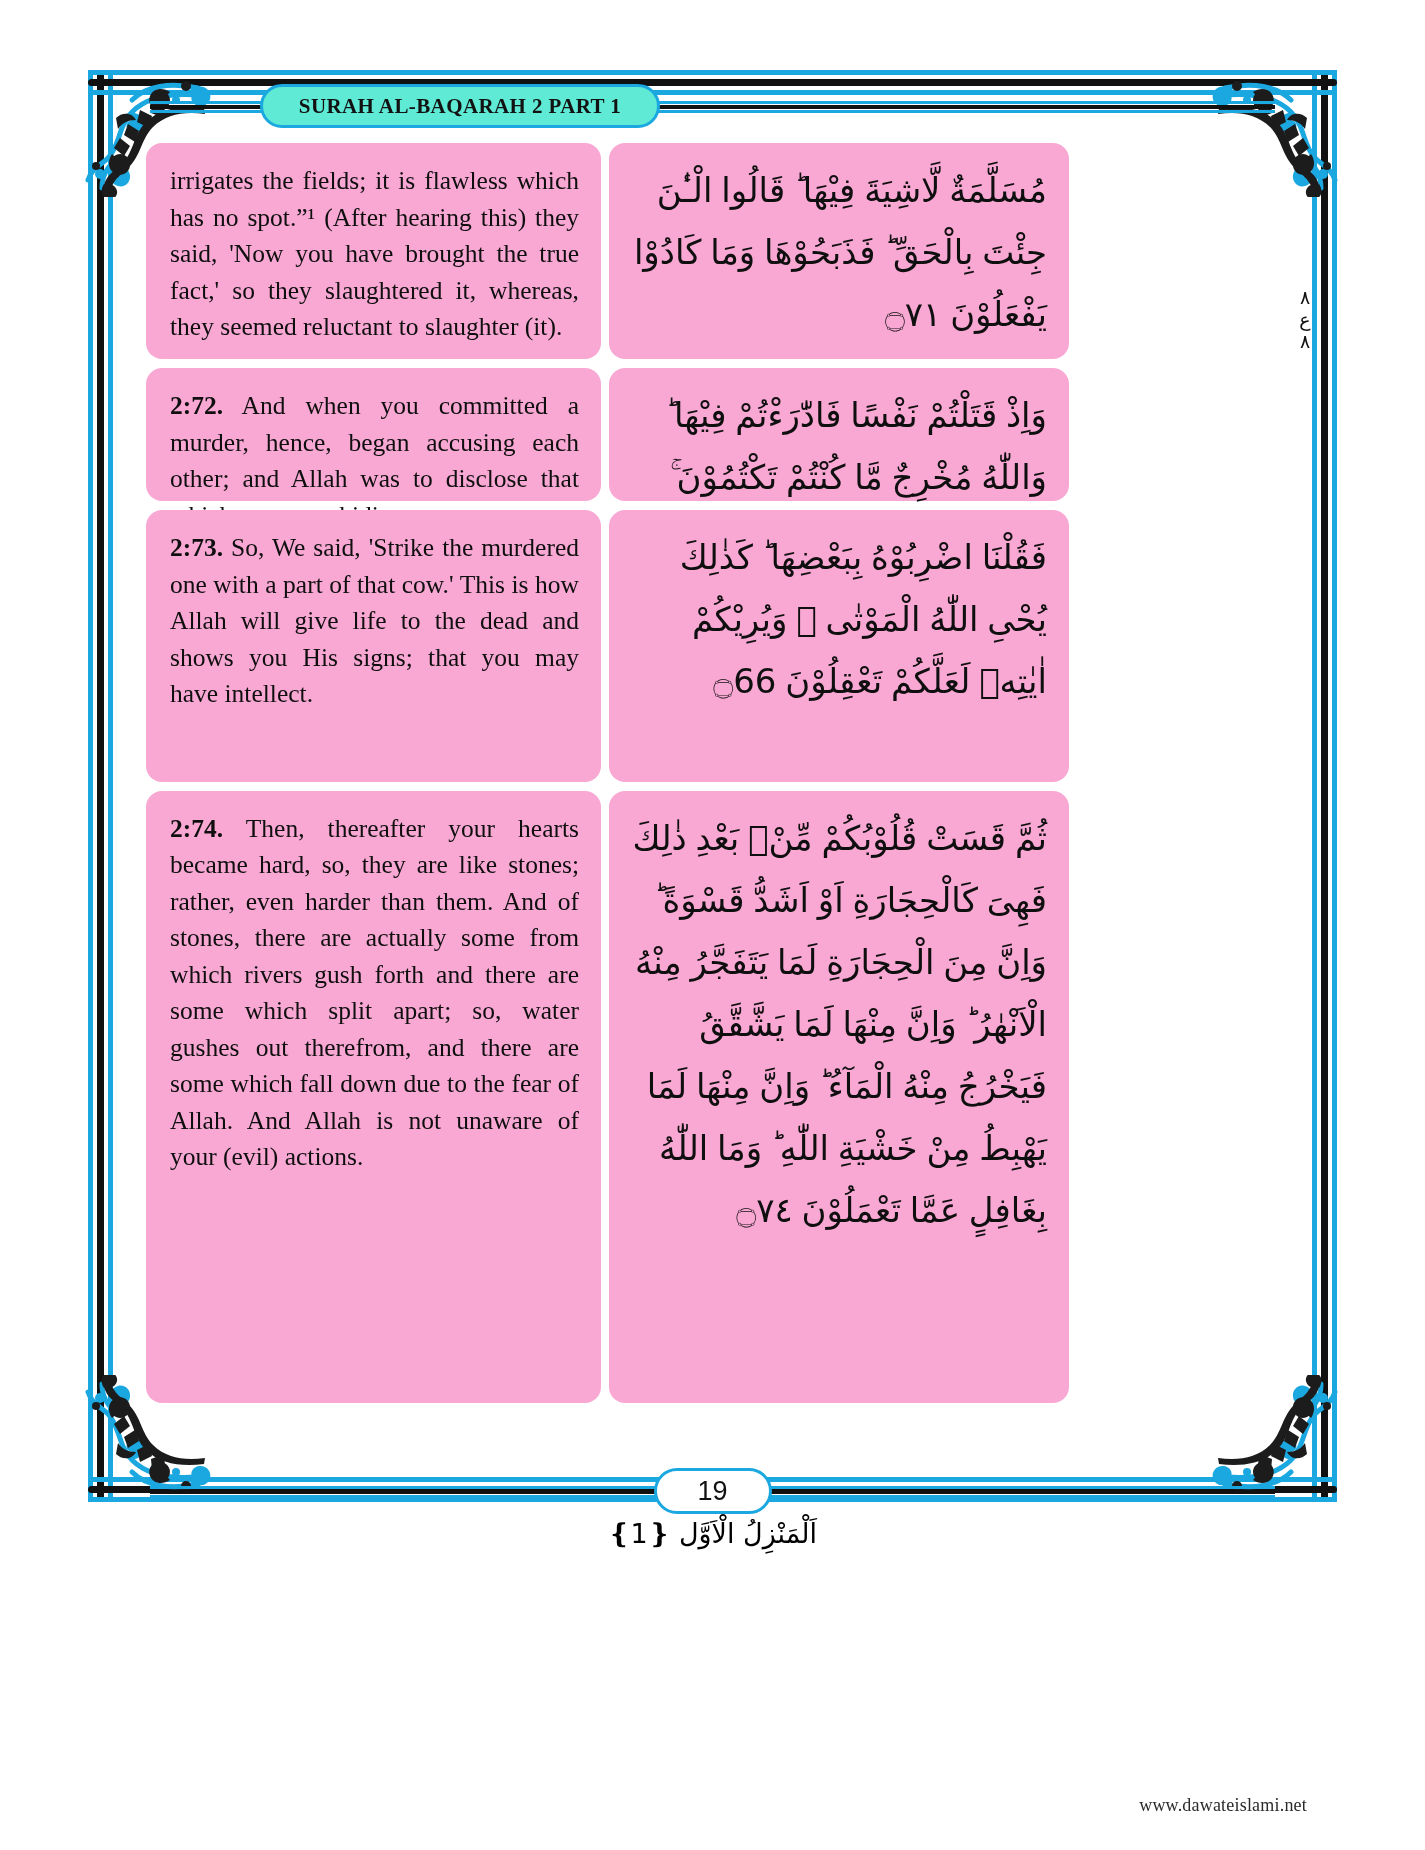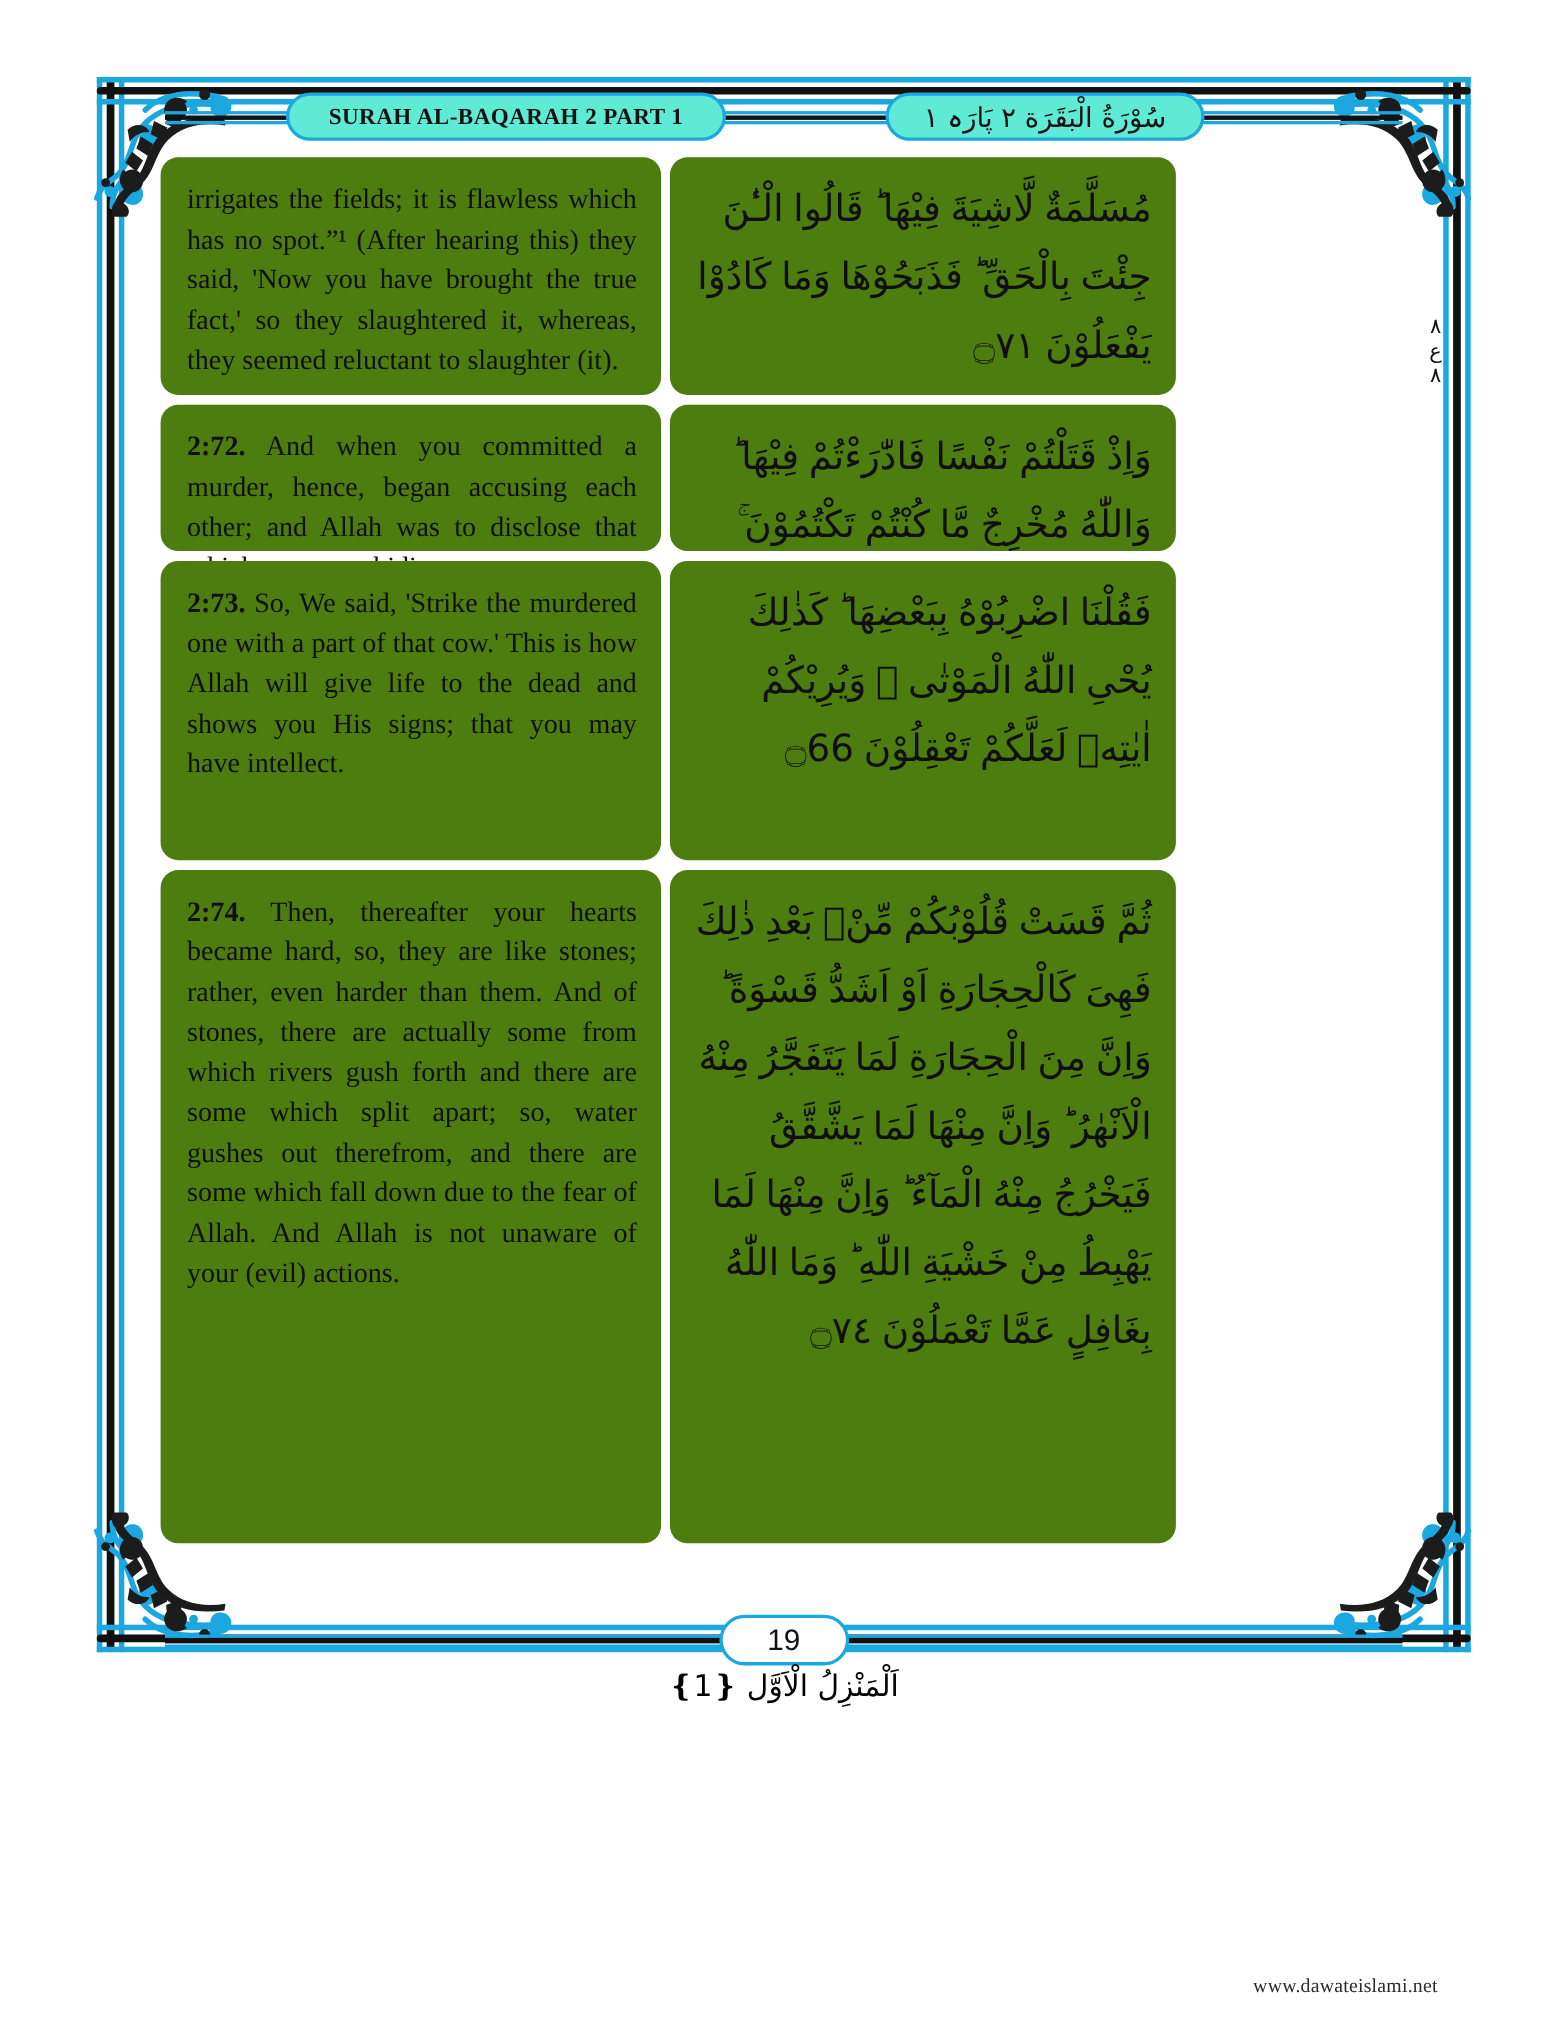--- a/index.html
+++ b/index.html
@@ -92,21 +92,21 @@
     position:absolute;
     left:146px; top:143px;
     width:1124px; height:1260px;
     display:flex;
     gap:8px;
   }
   .col-en{width:455px; display:flex; flex-direction:column; gap:9px;}
   .col-ar{width:460px; display:flex; flex-direction:column; gap:9px;}
 
   .blk{
-    background:#4d7c0f;
+    background:#f9a8d4;
     border-radius:16px;
     box-sizing:border-box;
   }
 
   .en-text{
     padding:20px 22px 18px 24px;
     font-family:"Liberation Serif", serif;
     font-size:25.5px;
     line-height:36.5px;
     color:#0f0f0f;
@@ -333,23 +333,20 @@
 
 <div class="header-band">
   <div class="header-line">
     <i class="t"></i>
       <i class="k"></i>
       <i class="b"></i>
   </div>
   <div class="pill pill-left">
     <span class="surah-title">SURAH AL-BAQARAH 2 PART 1</span>
   </div>
-  <div class="pill pill-right">
-    <span class="surah-title-ar">سُوْرَةُ الْبَقَرَة ٢ پَارَہ ١</span>
-  </div>
 </div>
 
 <div class="content">
 
   <div class="col-en">
 
     <div class="blk h1">
       <div class="en-text">
         <span>irrigates the fields; it is flawless which has no spot.”¹ (After hearing this) they said, 'Now you have brought the true fact,' so they slaughtered it, whereas, they seemed reluctant to slaughter (it).</span>
       </div>

